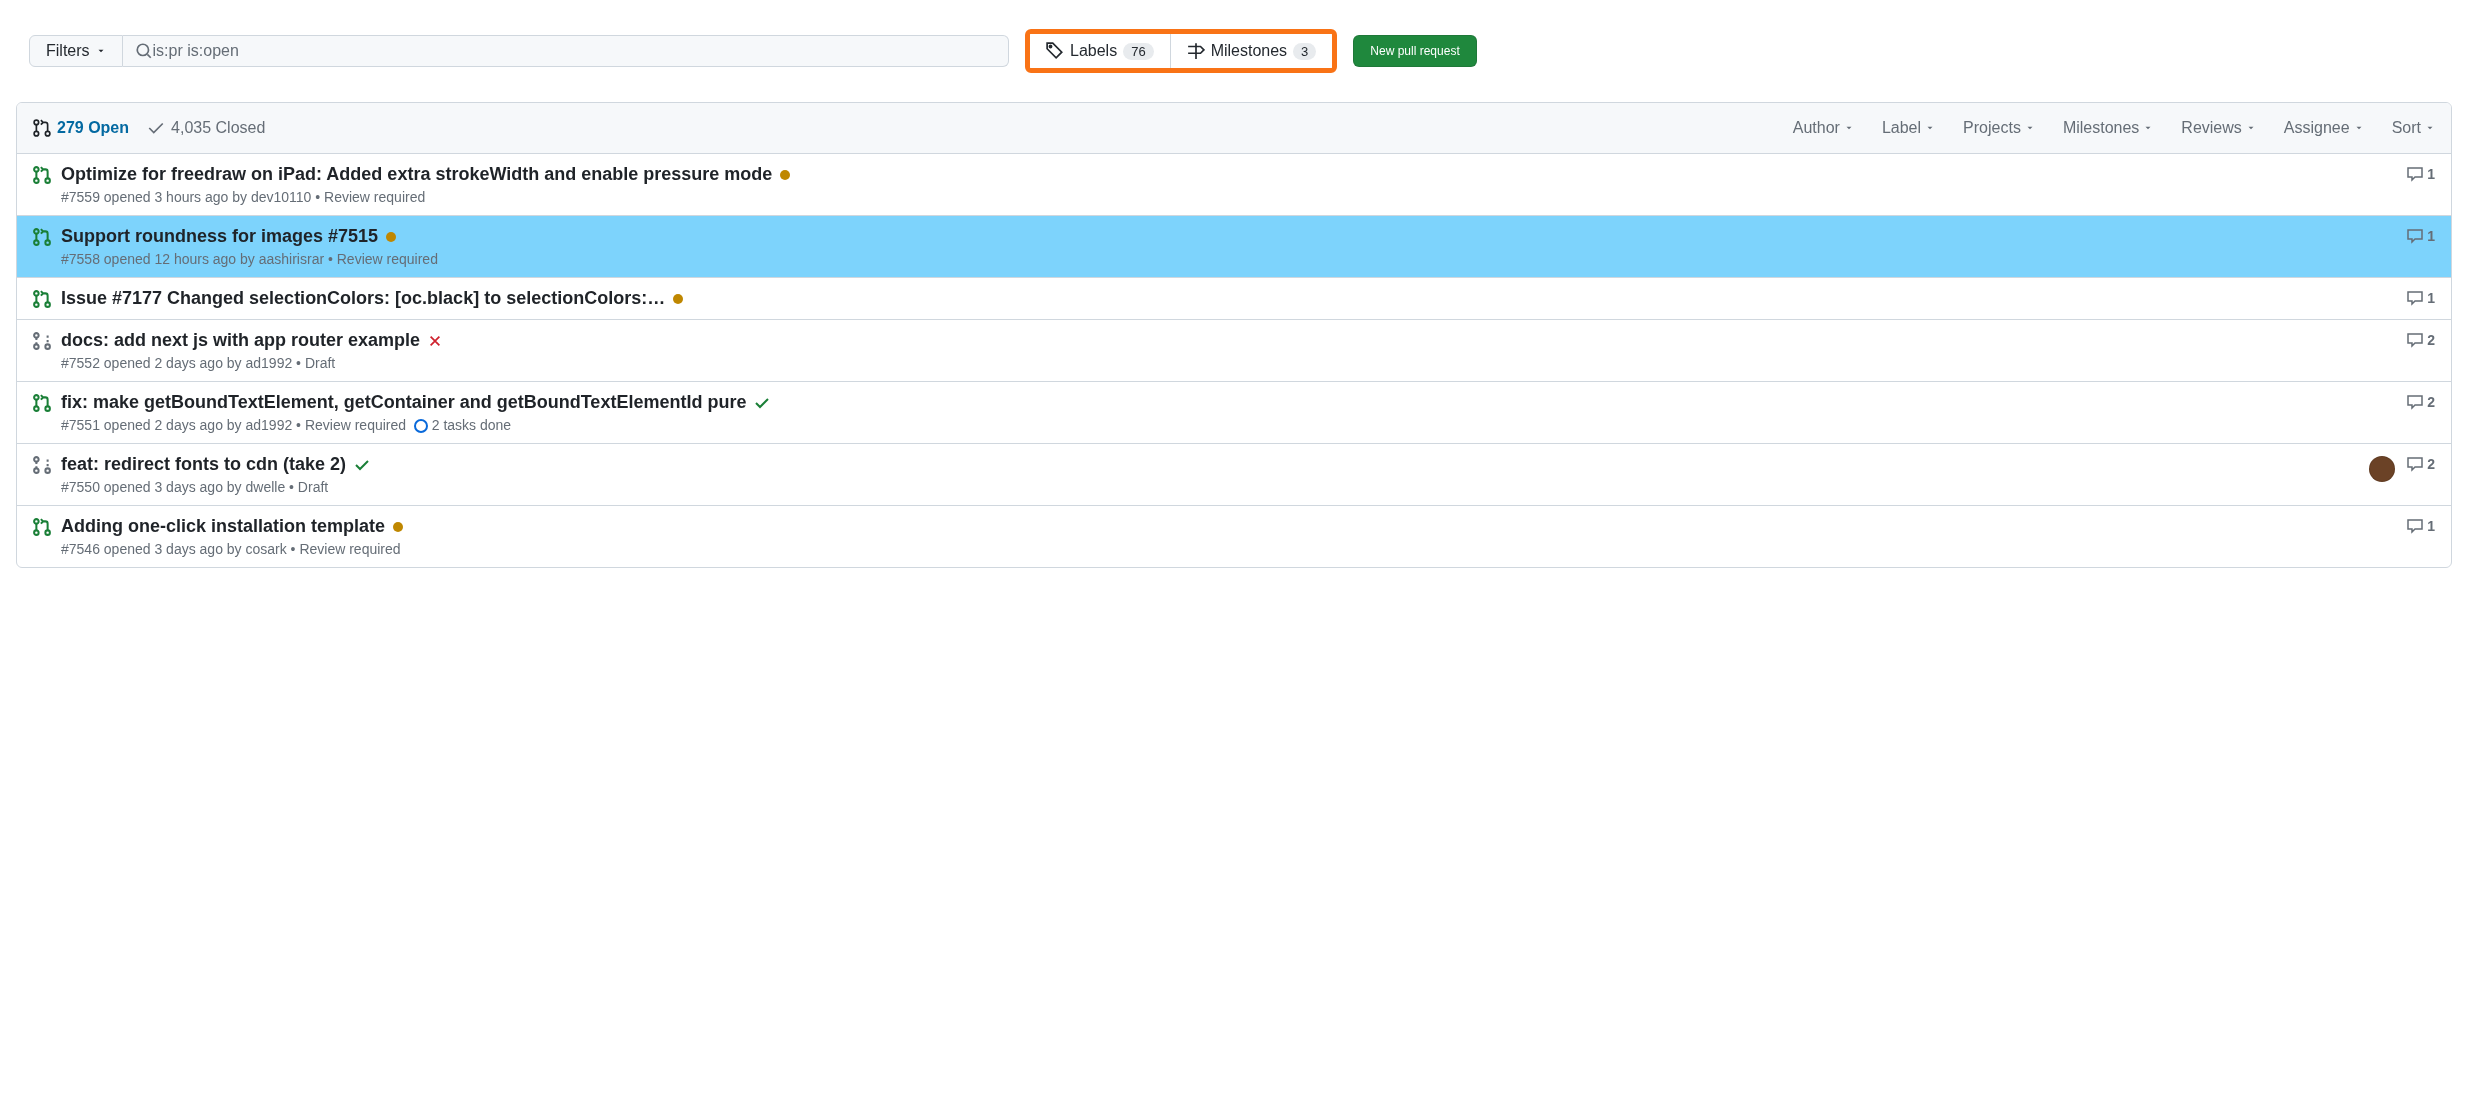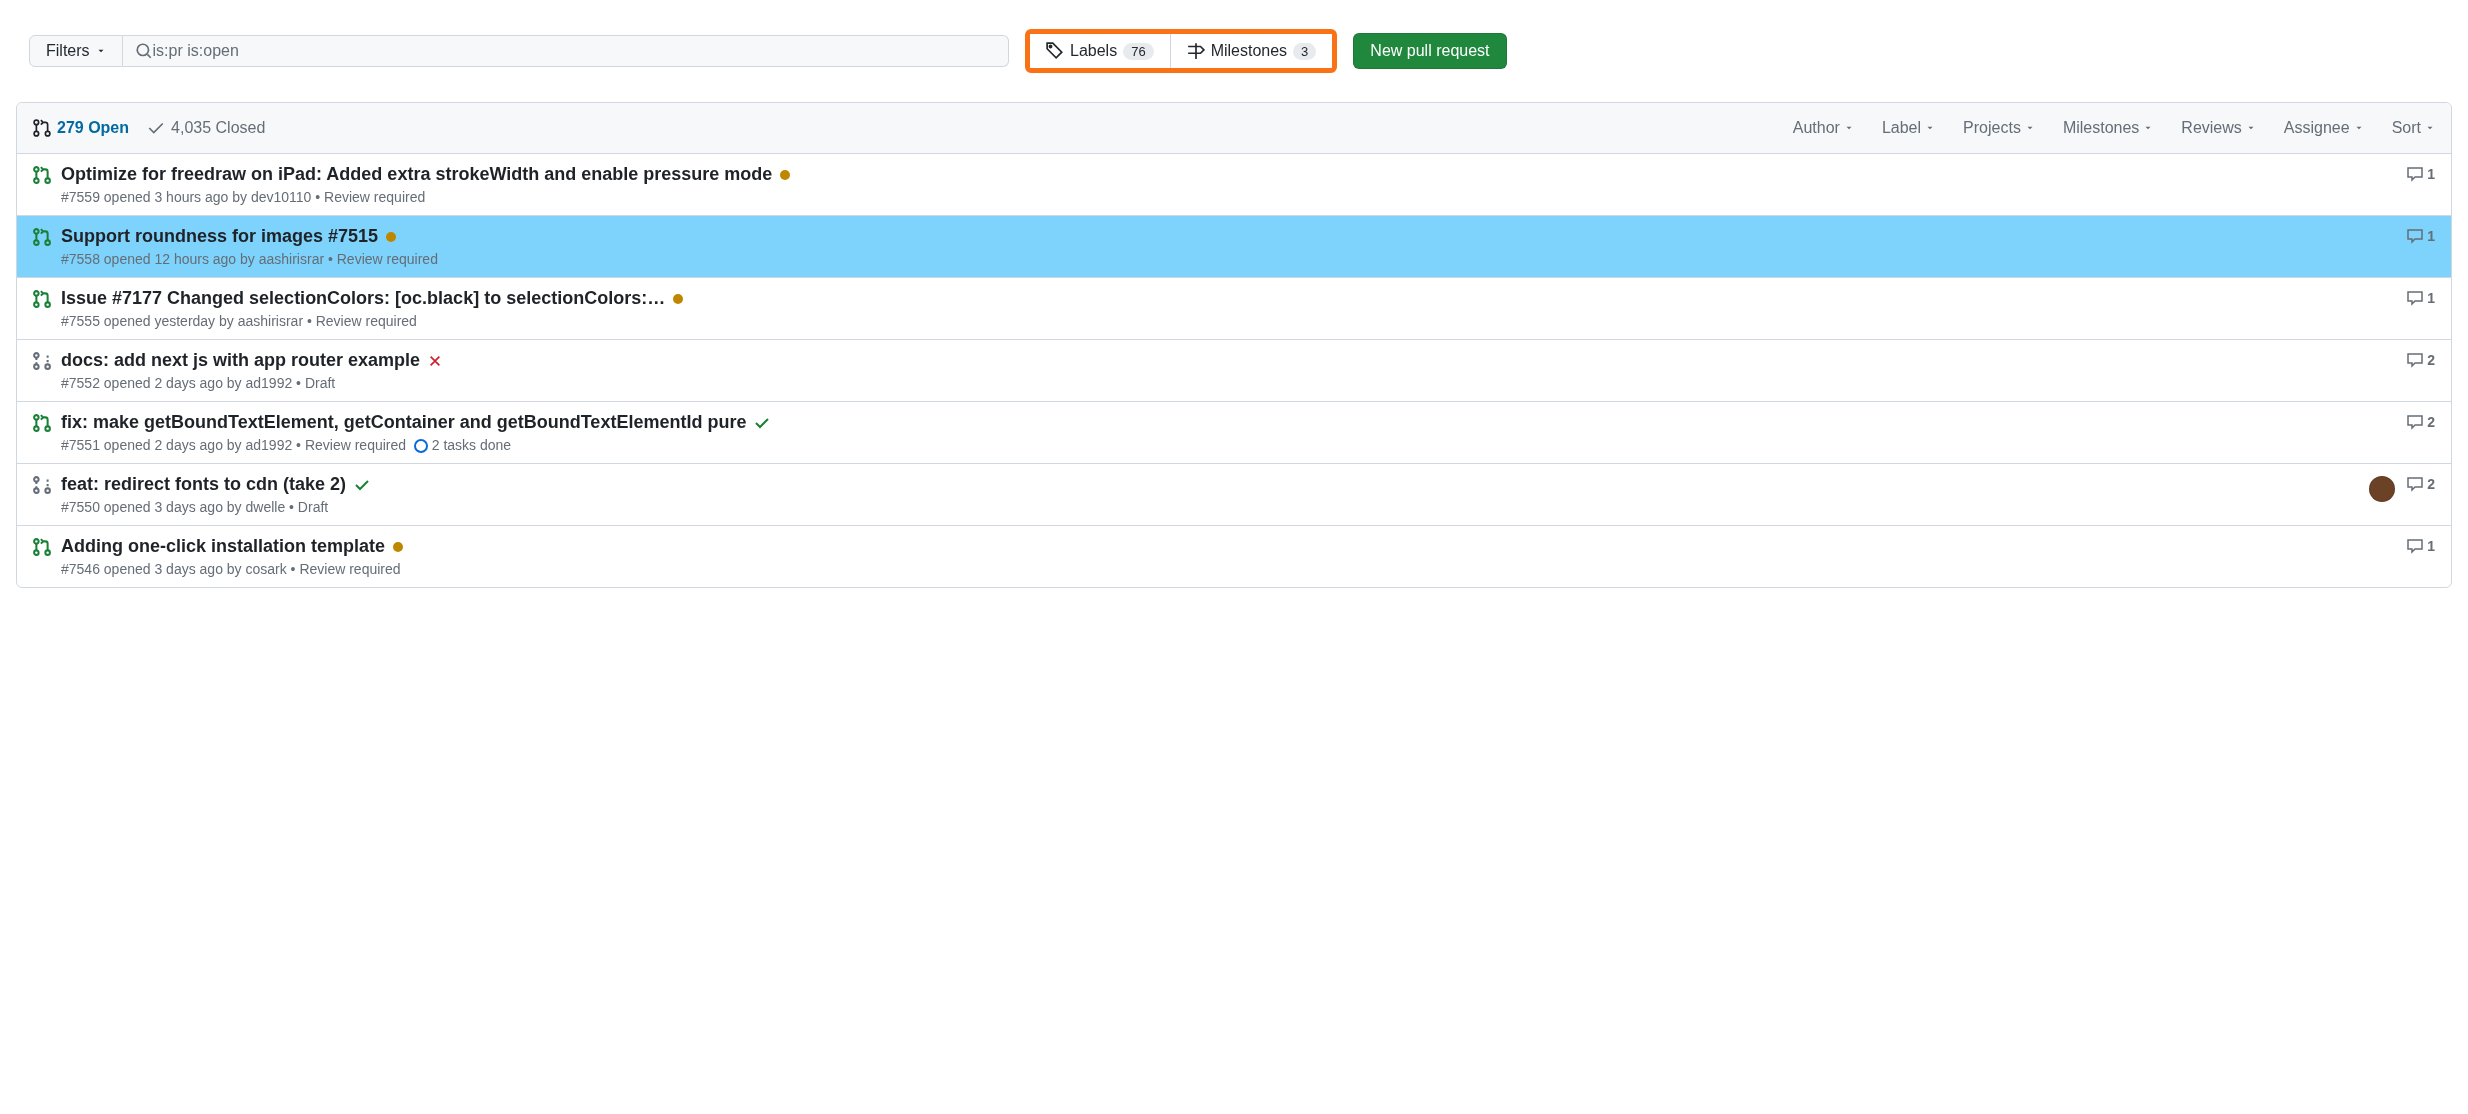--- a/index.html
+++ b/index.html
@@ -7,21 +7,21 @@
 .topbar { display: flex; align-items: center; padding: 29px; gap: 16px; }
 .search-group { display: flex; flex: 1; max-width: 980px; }
 .filters-btn { display: flex; align-items: center; gap: 6px; padding: 6px 16px; background: #f6f8fa; border: 1px solid #d0d7de; border-radius: 6px 0 0 6px; font-size: 16px; font-weight: 500; color: #24292f; cursor: pointer; }
 .filters-btn svg.caret { width: 10px; height: 10px; }
 .search-box { display: flex; align-items: center; flex: 1; border: 1px solid #d0d7de; border-left: none; border-radius: 0 6px 6px 0; padding: 6px 12px; background: #f6f8fa; }
 .search-box input { flex: 1; border: none; background: transparent; font-size: 16px; color: #656d76; outline: none; margin-left: 0; }
 .segmented { display: flex; border: 5px solid #f97316; border-radius: 6px; overflow: hidden; }
 .seg-btn { display: flex; align-items: center; gap: 6px; padding: 8px 16px; background: #fff; font-size: 16px; font-weight: 500; cursor: pointer; color: #24292f; }
 .seg-btn + .seg-btn { border-left: 1px solid #d0d7de; }
 .counter { background: #e8ebee; border-radius: 20px; padding: 1px 8px; font-size: 13px; font-weight: 500; color: #24292f; }
-.new-pr-btn { background: #1f883d; color: #fff; border: 1px solid rgba(31,35,40,.15); padding: 8px 16px; font-size: 16px; font-weight: 500; border-radius: 6px; cursor: pointer; }
+.new-pr-btn { background: #1f883d; color: #fff; border: 1px solid rgba(31,35,40,.15); padding: 8px 16px; font-size: 12px; font-weight: 500; border-radius: 6px; cursor: pointer; }
 .list-box { margin: 0 16px; border: 1px solid #d0d7de; border-radius: 6px; overflow: hidden; }
 .list-header { display: flex; align-items: center; justify-content: space-between; padding: 16px; background: #f6f8fa; border-bottom: 1px solid #d0d7de; }
 .header-left { display: flex; align-items: center; gap: 18px; font-size: 16px; }
 .open-tab { display: flex; align-items: center; gap: 6px; font-weight: 600; color: #0369a1; cursor: pointer; }
 .closed-tab { display: flex; align-items: center; gap: 6px; color: #656d76; cursor: pointer; }
 .header-right { display: flex; align-items: center; gap: 28px; }
 .hdr-filter { display: flex; align-items: center; gap: 4px; color: #656d76; font-size: 16px; cursor: pointer; }
 .pr-row { display: flex; padding: 10px 16px; border-bottom: 1px solid #d0d7de; gap: 10px; }
 .pr-row:last-child { border-bottom: none; }
 .pr-row.hovered { background: #7dd3fc; }
@@ -202,21 +202,20 @@
             <circle cx="3" cy="13" r="2"></circle>
             <circle cx="13" cy="13" r="2"></circle>
             <path d="M3 5v6M9 3h2a2 2 0 012 2v6M7 1l2 2-2 2"></path>
           </svg>
         </div>
         <div class="pr-main">
           <div class="pr-title-line">
             <a class="pr-title">Issue #7177 Changed selectionColors: [oc.black] to selectionColors:…</a> 
             <span class="status-dot"></span>
           </div>
-          <div class="pr-meta">#7555 opened yesterday by aashirisrar • Review required</div>
         </div>
         <div class="pr-right">
           <a class="comments">
             <svg width="16" height="16" viewBox="0 0 16 16" fill="none" stroke="#656d76" stroke-width="1.5">
               <path d="M1 2h14v9H8l-3 3v-3H1z"></path>
             </svg>
             <span>1</span>
           </a>
         </div>
       </div>

